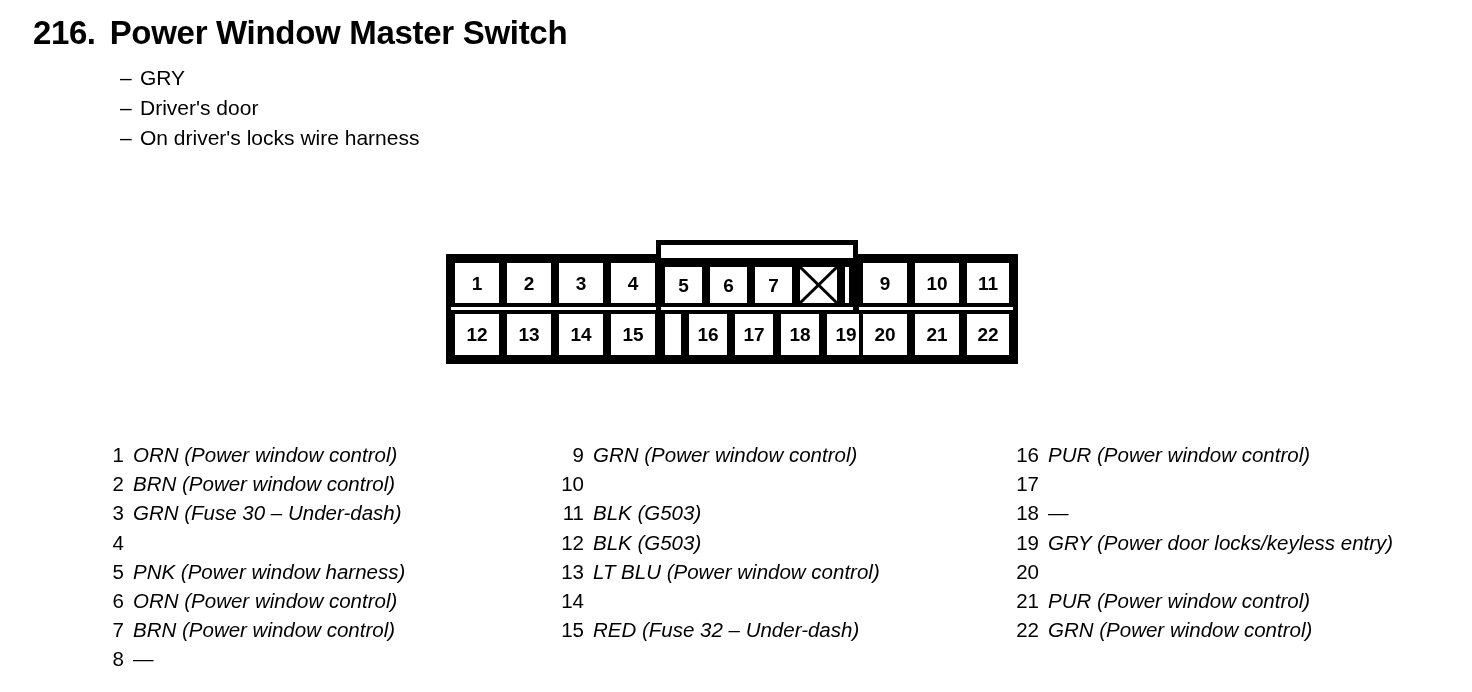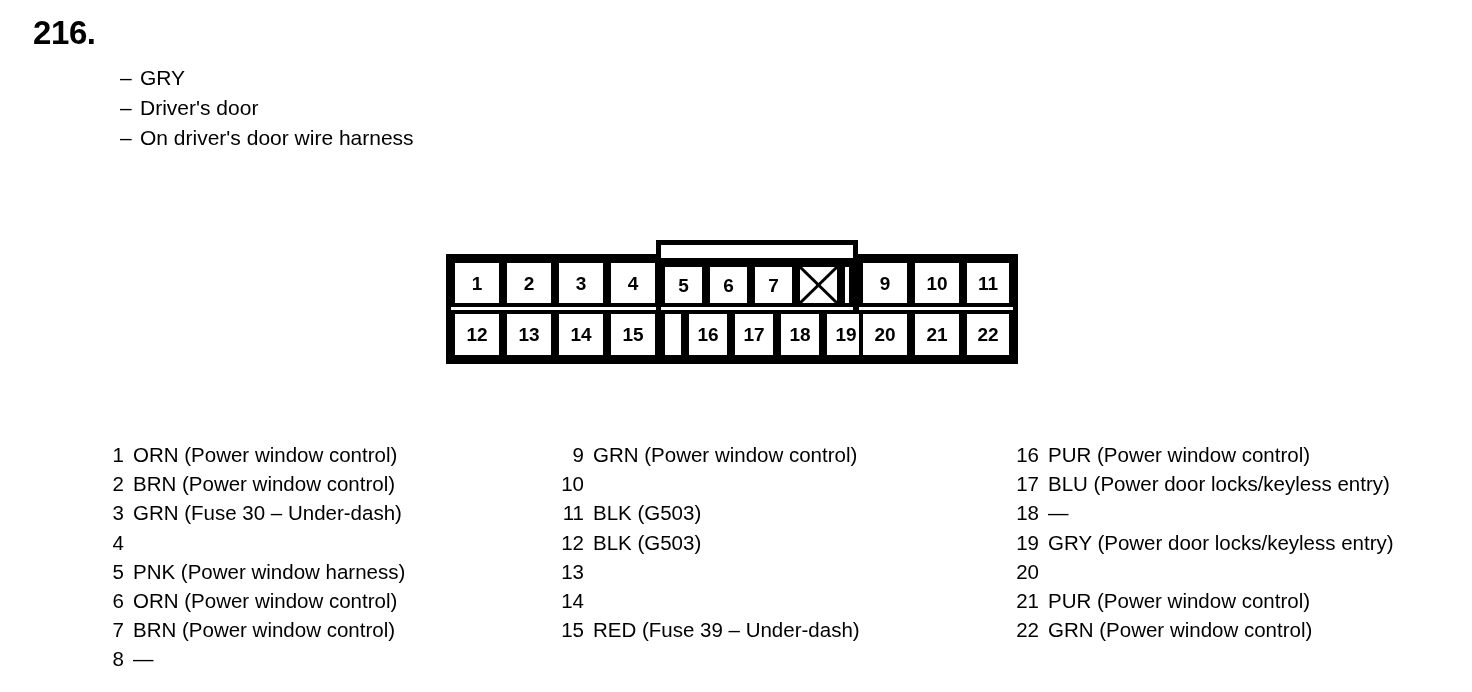--- a/index.html
+++ b/index.html
@@ -126,41 +126,43 @@
     line-height: 29.2px;
     white-space: nowrap;
   }
   .pin-num {
     width: 26px;
     flex: 0 0 26px;
     text-align: right;
   }
   .pin-desc {
     margin-left: 9px;
+    font-style: italic;
   }
 </style>
 </head>
 <body>
 
 <div id="header">
   <div id="title-row">
     <span id="title-number">216.</span>
+    <span id="title-text">Power Window Master Switch</span>
   </div>
   <div id="subtitle-list">
     <div class="subtitle-item">
       <span class="subtitle-dash">–</span>
       <span>GRY</span>
     </div>
     <div class="subtitle-item">
       <span class="subtitle-dash">–</span>
       <span>Driver's door</span>
     </div>
     <div class="subtitle-item">
       <span class="subtitle-dash">–</span>
-      <span>On driver's door wire harness</span>
+      <span>On driver's locks wire harness</span>
     </div>
   </div>
 </div>
 
 <div id="connector">
 
   <div class="shell" id="shell-left"></div>
   <div class="shell" id="shell-right"></div>
   <div class="shell" id="shell-center"></div>
   <div id="center-tab"></div>
@@ -251,38 +253,38 @@
     <div class="pin-row">
         <span class="pin-num">11</span>
         <span class="pin-desc">BLK (G503)</span>
       </div>
     <div class="pin-row">
         <span class="pin-num">12</span>
         <span class="pin-desc">BLK (G503)</span>
       </div>
     <div class="pin-row">
         <span class="pin-num">13</span>
+        <span class="pin-desc">LT BLU (Power window control)</span>
       </div>
     <div class="pin-row">
         <span class="pin-num">14</span>
       </div>
     <div class="pin-row">
         <span class="pin-num">15</span>
-        <span class="pin-desc">RED (Fuse 39 – Under-dash)</span>
+        <span class="pin-desc">RED (Fuse 32 – Under-dash)</span>
       </div>
   </div>
 
   <div class="pin-col" id="pin-col-2">
     <div class="pin-row">
         <span class="pin-num">16</span>
         <span class="pin-desc">PUR (Power window control)</span>
       </div>
     <div class="pin-row">
         <span class="pin-num">17</span>
-        <span class="pin-desc">BLU (Power door locks/keyless entry)</span>
       </div>
     <div class="pin-row">
         <span class="pin-num">18</span>
         <span class="pin-desc">—</span>
       </div>
     <div class="pin-row">
         <span class="pin-num">19</span>
         <span class="pin-desc">GRY (Power door locks/keyless entry)</span>
       </div>
     <div class="pin-row">

